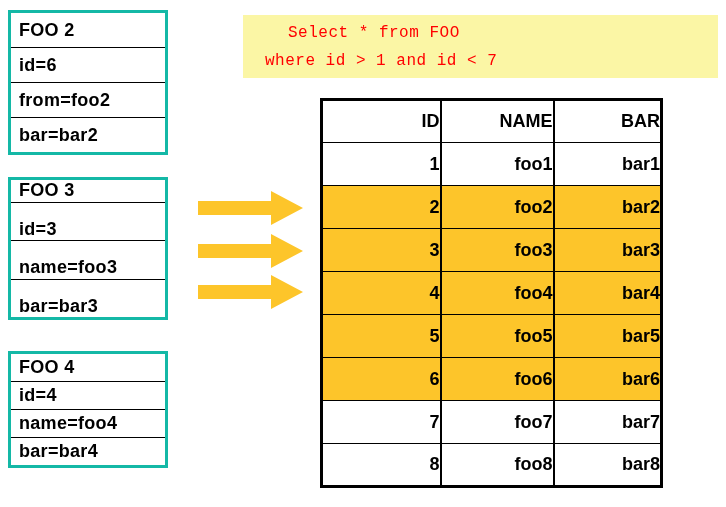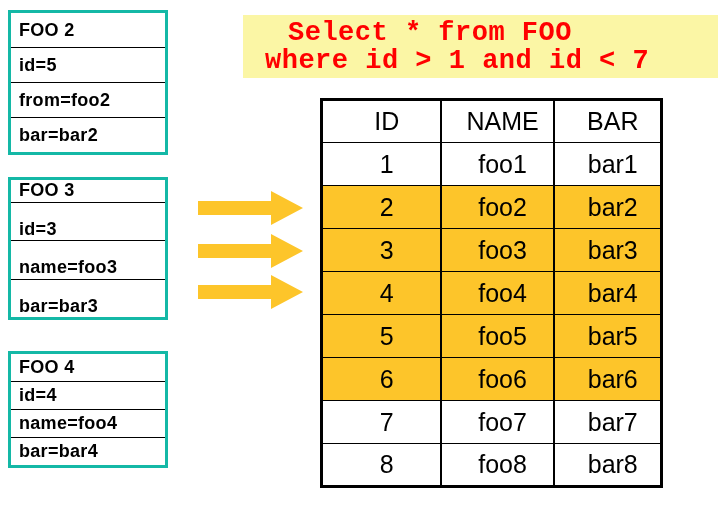--- a/index.html
+++ b/index.html
@@ -7,22 +7,22 @@
     position:relative; width:726px; height:507px; background:#ffffff;
     font-family:"Liberation Sans", sans-serif; overflow:hidden;
   }
 
   
   .query-box {
     position:absolute; left:243px; top:15px; width:475px; height:63px;
     background:var(--query-highlight, #FBF6A5);
   }
   .query-line {
-    font-family:"Liberation Mono", monospace; font-weight:bold;
-    color:var(--query-text, #FF0000); font-size:27px; line-height:28px;
+    font-family:"Liberation Mono", monospace; font-weight:normal;
+    color:var(--query-text, #FF0000); font-size:16px; line-height:28px;
     letter-spacing:0.5px; white-space:pre;
   }
   .q1 { padding:4px 0 0 45px; }
   .q2 { padding-left:22px; }
 
   
   .card {
     position:absolute; left:8px; width:160px; box-sizing:border-box;
     border:3px solid #14b8a6; background:#fff; display:flex; flex-direction:column;
   }
@@ -38,21 +38,21 @@
   .arrow polygon { fill:var(--gold, #FDC52A); }
 
   
   table.result {
     position:absolute; left:320px; top:98px; width:343px;
     border-collapse:collapse; table-layout:fixed; background:#fff;
     border:3px solid #000;
   }
   table.result th, table.result td {
     height:43px; box-sizing:border-box; padding:0 0 0 11px;
-    font-size:25px; font-weight:normal; color:#000; text-align:center;
+    font-size:18px; font-weight:bold; color:#000; text-align:right;
     border-top:1px solid #000; white-space:nowrap; overflow:hidden;
   }
   table.result thead th { border-top:none; }
   table.result th:nth-child(2), table.result td:nth-child(2),
   table.result th:nth-child(3), table.result td:nth-child(3) {
     border-left:2px solid #000;
   }
   table.result tr.hl td { background:var(--gold, #FDC52A); }
 </style>
 </head>
@@ -61,21 +61,21 @@
 <div class="canvas">
 
   <div class="query-box">
     <div class="query-line q1">Select * from FOO</div>
     <div class="query-line q2">where id &gt; 1 and id &lt; 7</div>
   </div>
 
   <div id="cards-container">
       <div class="card" style="top: 10px; height: 145px;">
         <div class="card-row card-title">FOO 2</div>
-        <div class="card-row">id=5</div>
+        <div class="card-row">id=6</div>
         <div class="card-row">from=foo2</div>
         <div class="card-row">bar=bar2</div>
       </div>
       <div class="card" style="top: 177px; height: 143px; gap: 16px;">
         <div class="card-row card-title">FOO 3</div>
         <div class="card-row">id=3</div>
         <div class="card-row">name=foo3</div>
         <div class="card-row">bar=bar3</div>
       </div>
       <div class="card" style="top: 351px; height: 117px;">

